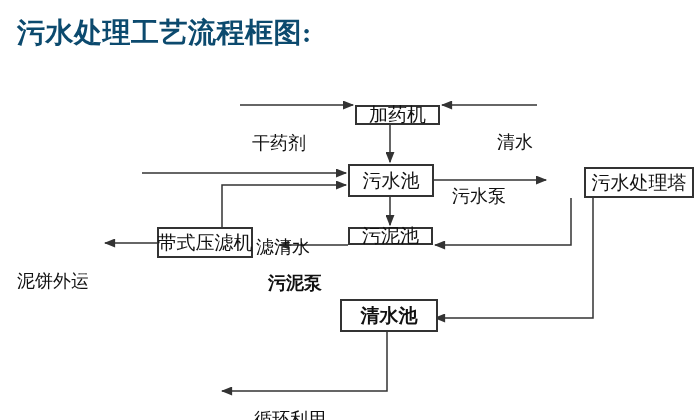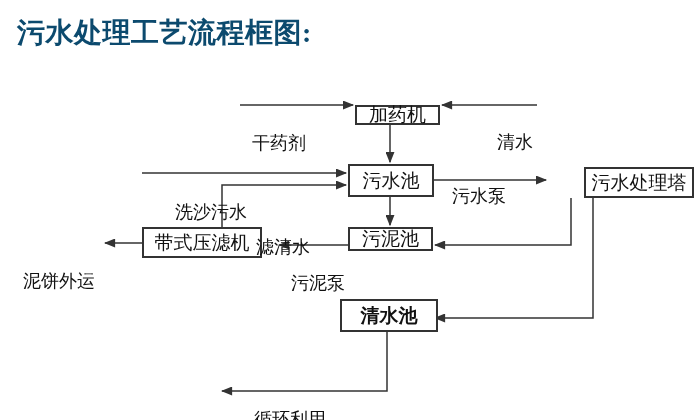--- a/index.html
+++ b/index.html
@@ -55,32 +55,31 @@
 
   <div class="node" style="left:355px; top:105px;  width:85px;  height:20px;">
     <span>加药机</span>
   </div>
   <div class="node" style="left:348px; top:164px; width:86px;  height:33px;">
     <span>污水池</span>
   </div>
   <div class="node" style="left:548px; top:167px; width:110px; height:31px;margin-left:36px;">
     <span>污水处理塔</span>
   </div>
-  <div class="node" style="left:348px; top:227px; width:85px;  height:24px;">
+  <div class="node" style="left:348px; top:227px; width:85px;  height:18px;">
     <span>污泥池</span>
   </div>
-  <div class="node" style="left:142px; top:227px; width:120px; height:31px;">
+  <div class="node" style="left:157px; top:227px; width:96px; height:31px;">
     <span>带式压滤机</span>
   </div>
   <div class="node" style="left:340px; top:299px; width:98px;  height:33px;font-weight:bold;">
     <span>清水池</span>
   </div>
 
   <div class="elabel" style="left:252px; top:86px;">干药剂</div>
   <div class="elabel" style="left:497px; top:85px;">清水</div>
-  <div class="elabel" style="left:175px; top:155px;">洗沙污水</div>
   <div class="elabel" style="left:452px; top:139px;">污水泵</div>
   <div class="elabel" style="left:256px; top:190px;text-align:center;">滤清水</div>
-  <div class="elabel" style="left:291px; top:226px;">污泥泵</div>
-  <div class="elabel" style="left:23px;  top:224px;">泥饼外运</div>
+  <div class="elabel" style="left:268px; top:226px;font-weight:bold;">污泥泵</div>
+  <div class="elabel" style="left:17px;  top:224px;">泥饼外运</div>
   <div class="elabel" style="left:254px; top:362px;">循环利用</div>
 
 </div>
 
 </body></html>

